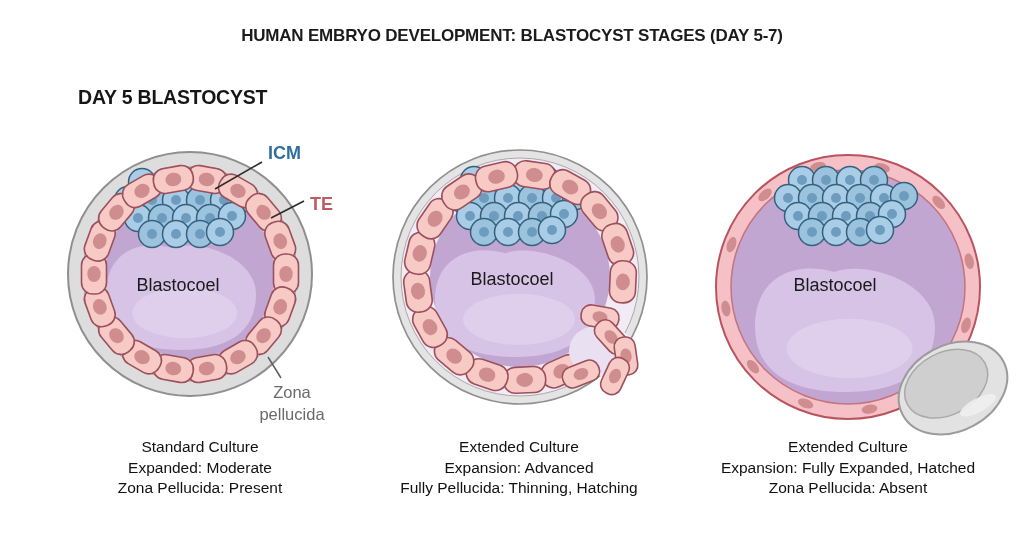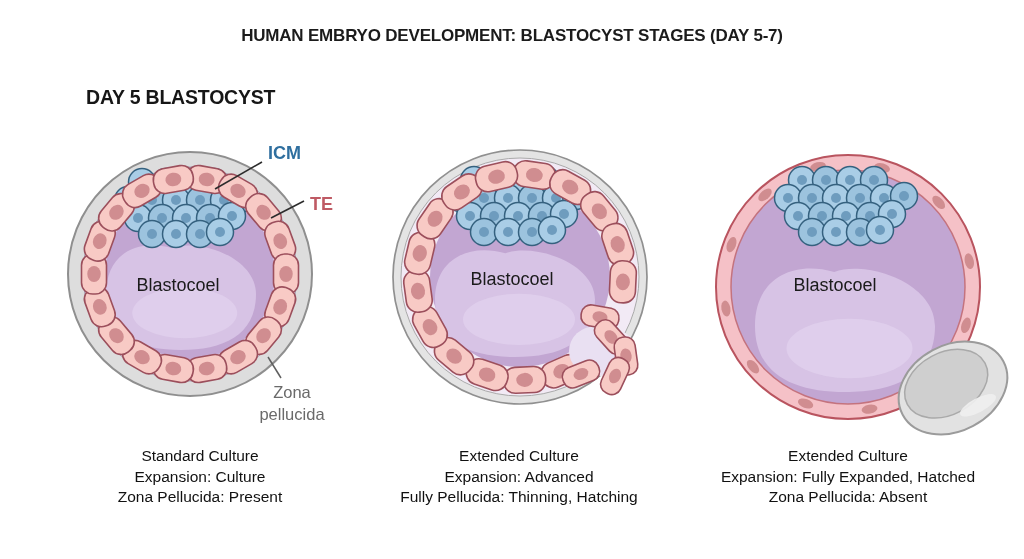--- a/index.html
+++ b/index.html
@@ -1,27 +1,27 @@
 <!DOCTYPE html>
 <html><head>
 <meta charset="utf-8">
 <style>
   html,body{margin:0;padding:0;background:#fff;}
   .stage{position:relative;width:1024px;height:559px;background:#ffffff;overflow:hidden;
          font-family:"Liberation Sans",sans-serif;color:#1b1b1b;}
   .title{position:absolute;top:26px;left:0;width:1024px;text-align:center;
          font-size:17px;font-weight:bold;letter-spacing:-0.2px;color:#1b1b1b;}
   .heading{position:absolute;top:86px;font-size:19.5px;font-weight:bold;
-           letter-spacing:-0.2px;color:#161616;white-space:nowrap;margin-left:8px;}
+           letter-spacing:-0.2px;color:#161616;white-space:nowrap;}
   .h-d5{left:78px;} .h-d6{left:400px;} .h-d7{left:722px;}
   svg.diagram{position:absolute;pointer-events:none;}
   .svg-d5{left:28px;top:128px;}
   .svg-d6{left:360px;top:128px;}
   .svg-d7{left:688px;top:130px;}
-  .caption{position:absolute;top:446px;text-align:center;font-size:15.5px;
+  .caption{position:absolute;top:437px;text-align:center;font-size:15.5px;
            line-height:20.5px;color:#111;z-index:2;}
   .c-d5{left:40px;width:320px;} .c-d6{left:359px;width:320px;} .c-d7{left:658px;width:380px;}
   .caption span{display:block;}
   .blasto-label{font-size:18px;fill:#1b1b1b;}
   .side-label{font-size:18px;font-weight:bold;}
   .zona-label{font-size:16.5px;}
   .ptr{stroke:#2c2c2c;stroke-width:1.6;}
   .ptr-gray{stroke:#5f5f5f;stroke-width:1.5;}
 </style>
 </head>
@@ -402,21 +402,21 @@
     <text x="147" y="161" text-anchor="middle" class="blasto-label">Blastocoel</text>
     <g transform="translate(265,258) rotate(-28)">
       <ellipse rx="57" ry="43" fill="#e2e2e2" stroke="#9b9b9b" stroke-width="2"></ellipse>
       <ellipse cx="-4" cy="-7" rx="44" ry="31" fill="#cfcfcf" stroke="#a9a9a9" stroke-width="1.5"></ellipse>
       <ellipse cx="14" cy="27" rx="20" ry="7" fill="#f0f0f0" opacity="0.9"></ellipse>
     </g>
   </svg>
 
   <div class="caption c-d5">
     <span>Standard Culture</span>
-    <span>Expansion: Culture</span>
+    <span>Expanded: Moderate</span>
     <span>Zona Pellucida: Present</span>
   </div>
   <div class="caption c-d6">
     <span>Extended Culture</span>
     <span>Expansion: Advanced</span>
     <span>Fully Pellucida: Thinning, Hatching</span>
   </div>
   <div class="caption c-d7">
     <span>Extended Culture</span>
     <span>Expansion: Fully Expanded, Hatched</span>

